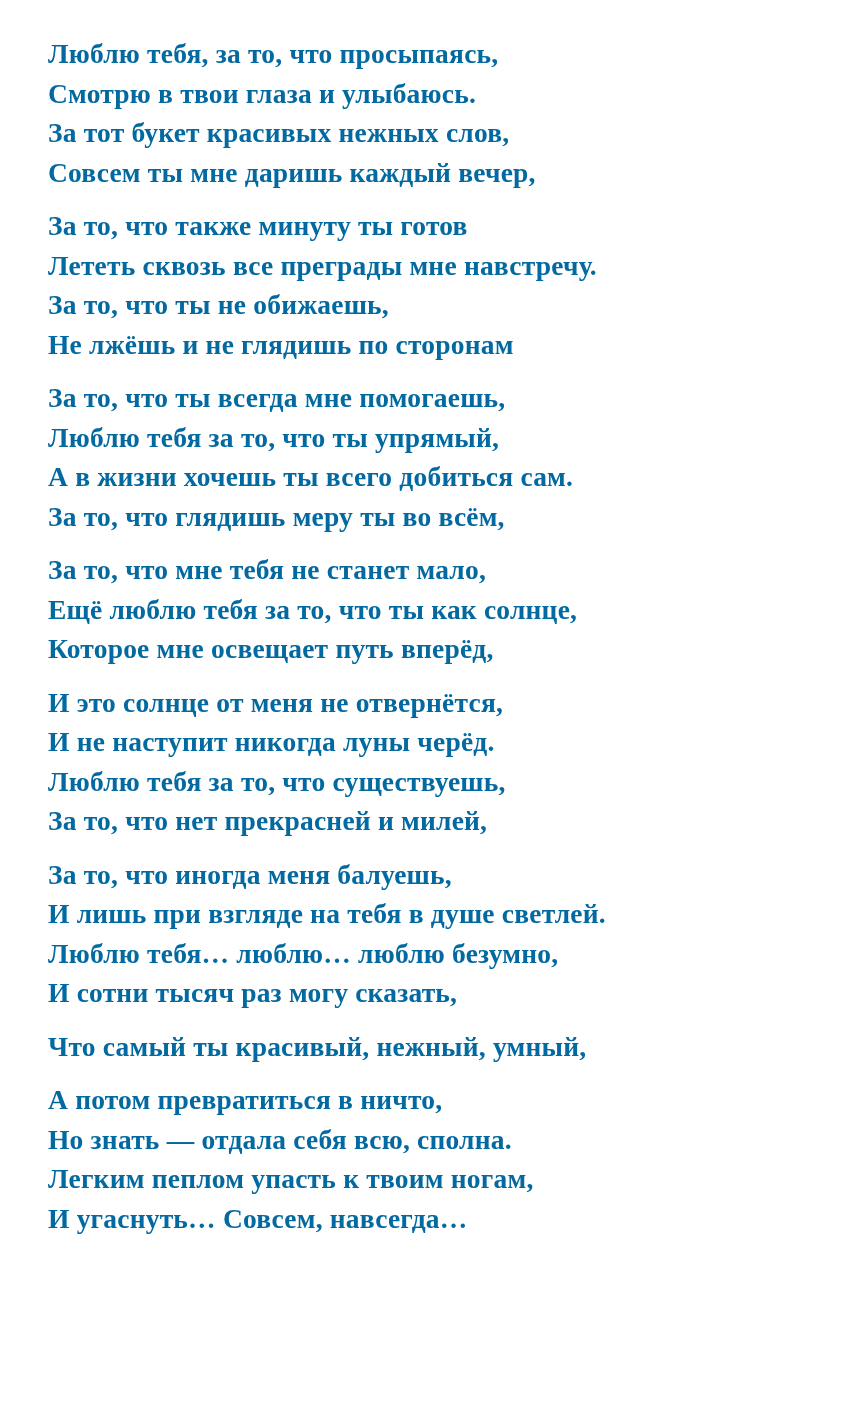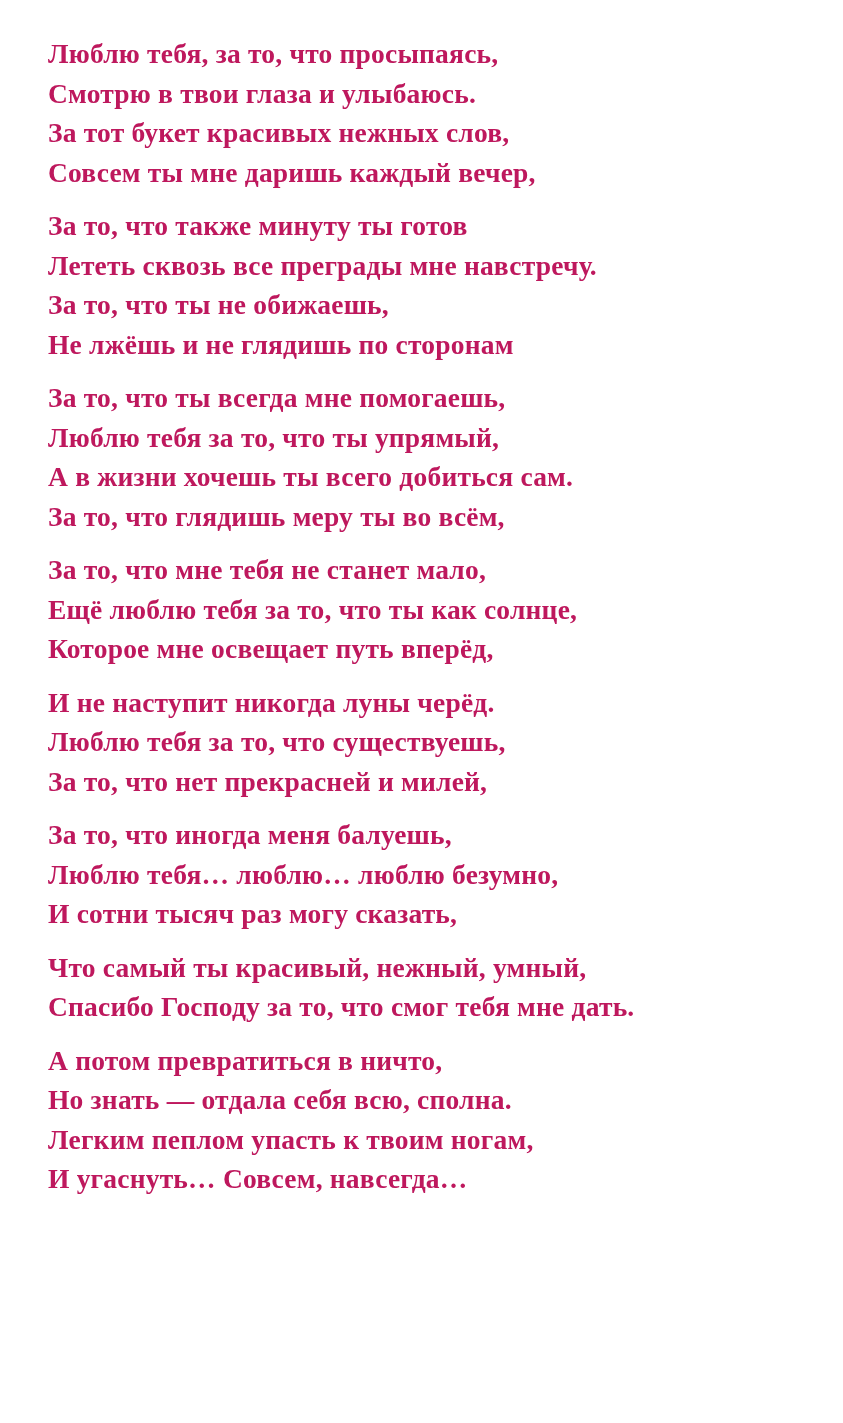--- a/index.html
+++ b/index.html
@@ -20,21 +20,21 @@
   }
   .stanza {
     margin: 0 0 14px 0;
   }
   .line {
     font-size: 27.5px;
     font-weight: bold;
     line-height: 39.5px;
     letter-spacing: 0.2px;
     white-space: pre-wrap;
-    color: #be185d;
+    color: #0369a1;
   }
 </style>
 </head>
 <body>
 
 <div class="poem">
 
   <div class="stanza">
     <div class="line">Люблю тебя, за то, что просыпаясь,</div>
     <div class="line">Смотрю в твои глаза и улыбаюсь.</div>
@@ -56,34 +56,35 @@
     <div class="line">За то, что глядишь меру ты во всём,</div>
   </div>
 
   <div class="stanza">
     <div class="line">За то, что мне тебя не станет мало,</div>
     <div class="line">Ещё люблю тебя за то, что ты как солнце,</div>
     <div class="line">Которое мне освещает путь вперёд,</div>
   </div>
 
   <div class="stanza">
+    <div class="line">И это солнце от меня не отвернётся,</div>
     <div class="line">И не наступит никогда луны черёд.</div>
     <div class="line">Люблю тебя за то, что существуешь,</div>
     <div class="line">За то, что нет прекрасней и милей,</div>
   </div>
 
   <div class="stanza">
     <div class="line">За то, что иногда меня балуешь,</div>
+    <div class="line">И лишь при взгляде на тебя в душе светлей.</div>
     <div class="line">Люблю тебя… люблю… люблю безумно,</div>
     <div class="line">И сотни тысяч раз могу сказать,</div>
   </div>
 
   <div class="stanza">
     <div class="line">Что самый ты красивый, нежный, умный,</div>
-    <div class="line">Спасибо Господу за то, что смог тебя мне дать.</div>
   </div>
 
   <div class="stanza">
     <div class="line">А потом превратиться в ничто,</div>
     <div class="line">Но знать — отдала себя всю, сполна.</div>
     <div class="line">Легким пеплом упасть к твоим ногам,</div>
     <div class="line">И угаснуть… Совсем, навсегда…</div>
   </div>
 
 </div>

